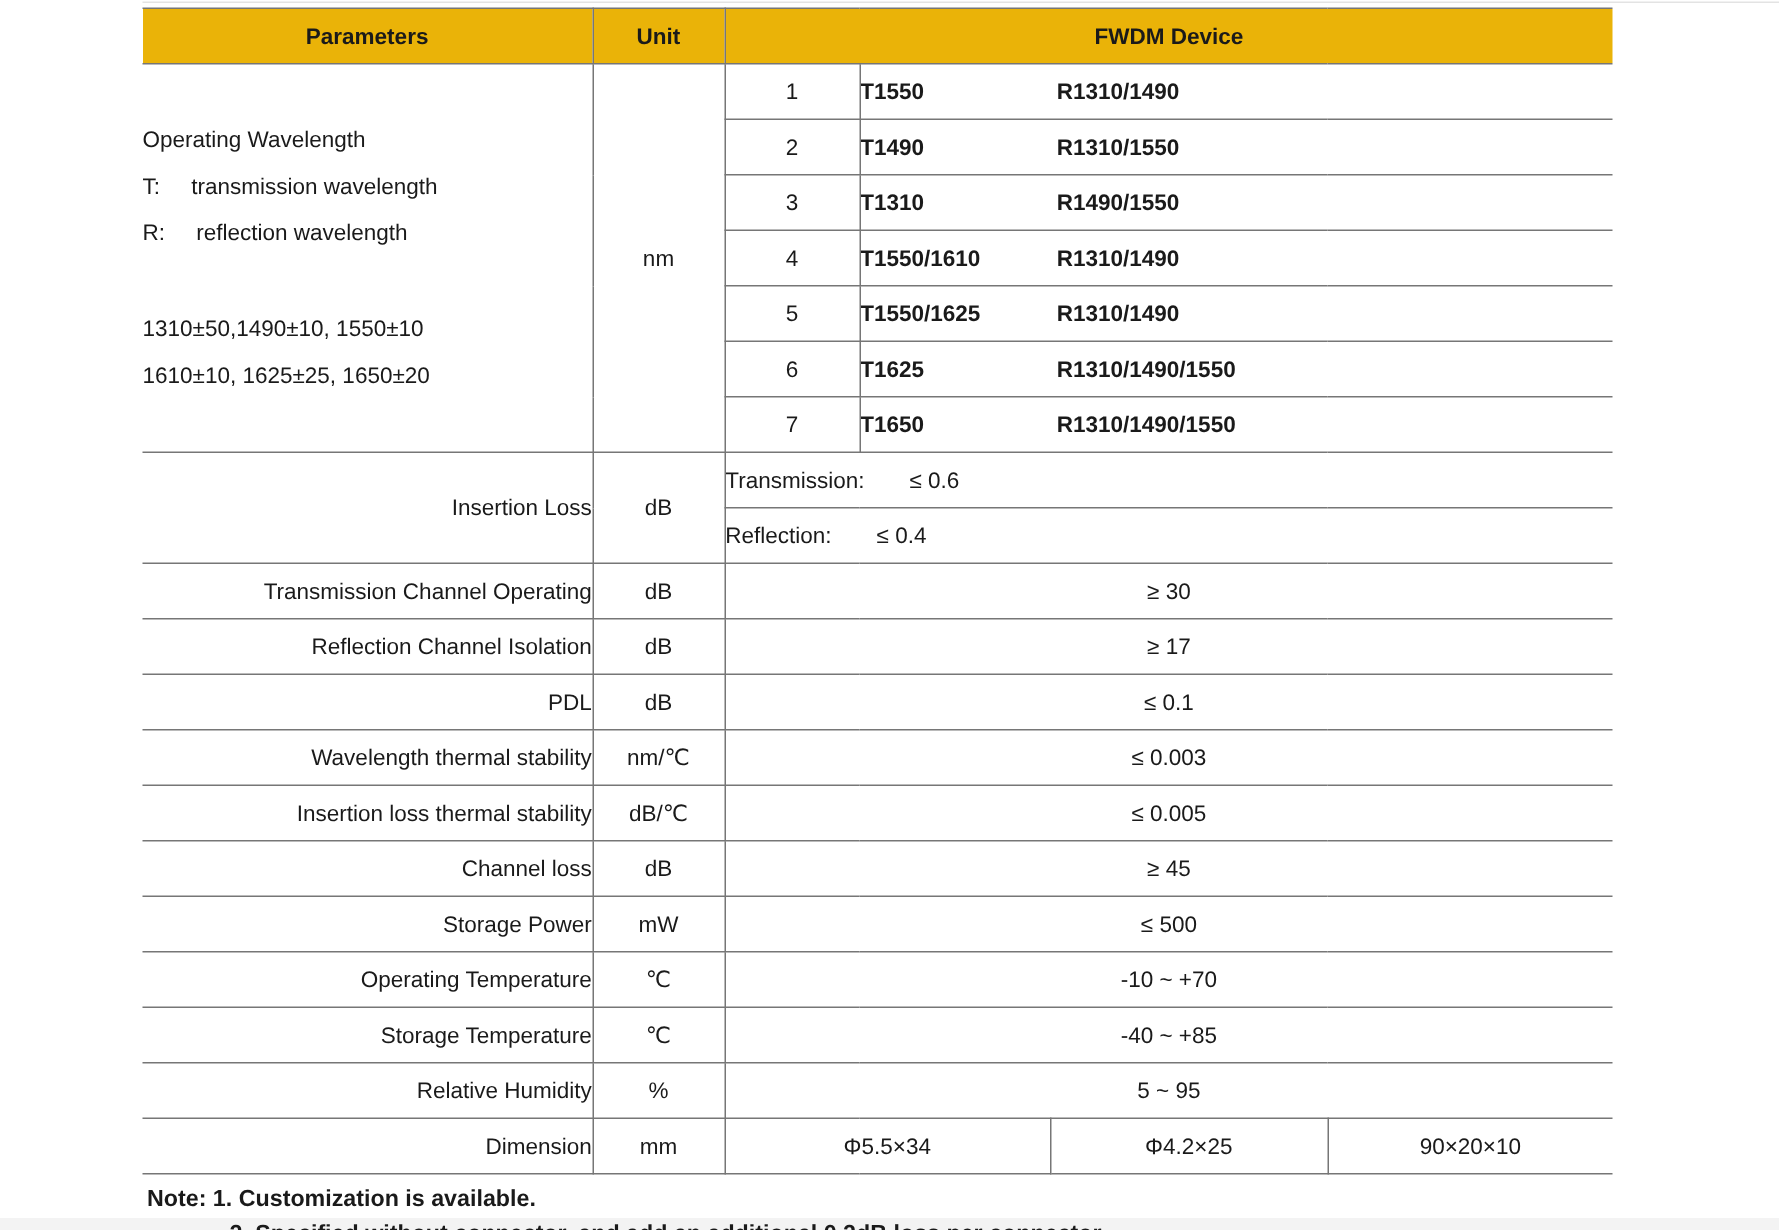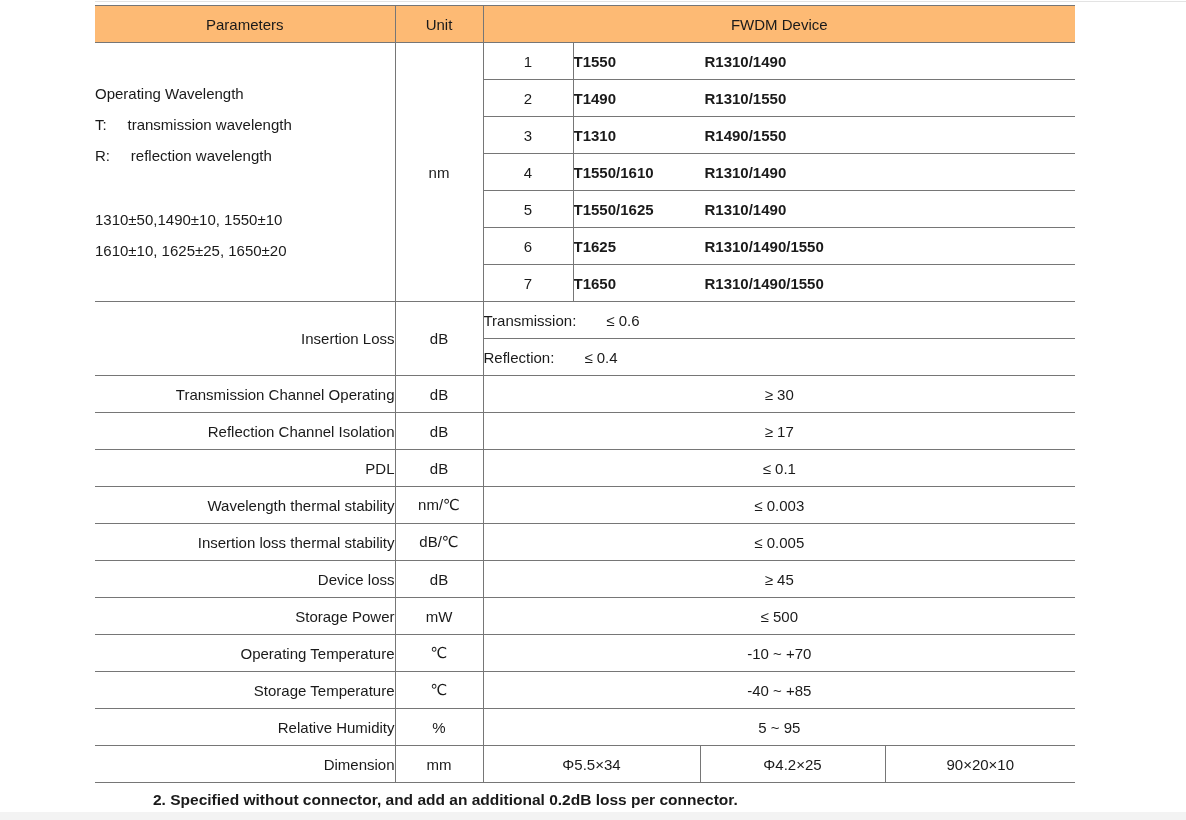--- a/index.html
+++ b/index.html
@@ -15,21 +15,21 @@
 
   table.spec{border-collapse:collapse;table-layout:fixed;width:980px;}
   table.spec td{
     border:1px solid #767676;
     padding:0;height:36px;vertical-align:middle;
     font-size:15px;color:#1a1a1a;overflow:hidden;
   }
   table.spec tr td:first-child{border-left:0;}
   table.spec tr td:last-child{border-right:0;}
 
-  td.hdr{background:#fdba74;font-weight:normal;text-align:center;}
+  td.hdr{background:#eab308;font-weight:bold;text-align:center;}
   td.plabel{padding-left:11px;text-align:right;}
   td.ucell{text-align:center;}
   td.num{text-align:center;}
   td.trcell{padding-left:11px;font-weight:bold;}
   .tval{display:inline-block;width:131px;}
   .rval{display:inline-block;}
   td.vcell{text-align:center;}
   .ilflex{display:flex;gap:30px;}
   td.wl{vertical-align:top;padding:30px 8px 0 11px;margin-top:16px;}
   .wl-line{line-height:31px;white-space:pre-wrap;}
@@ -153,21 +153,21 @@
       <td class="plabel">Wavelength thermal stability</td>
       <td class="ucell">nm/℃</td>
       <td class="vcell" colspan="4">≤ 0.003</td>
     </tr>
     <tr>
       <td class="plabel">Insertion loss thermal stability</td>
       <td class="ucell">dB/℃</td>
       <td class="vcell" colspan="4">≤ 0.005</td>
     </tr>
     <tr>
-      <td class="plabel">Device loss</td>
+      <td class="plabel">Channel loss</td>
       <td class="ucell">dB</td>
       <td class="vcell" colspan="4">≥ 45</td>
     </tr>
     <tr>
       <td class="plabel">Storage Power</td>
       <td class="ucell">mW</td>
       <td class="vcell" colspan="4">≤ 500</td>
     </tr>
     <tr>
       <td class="plabel">Operating Temperature</td>
@@ -189,15 +189,16 @@
       <td class="plabel">Dimension</td>
       <td class="ucell">mm</td>
       <td class="vcell" colspan="2">Φ5.5×34</td>
       <td class="vcell">Φ4.2×25</td>
       <td class="vcell">90×20×10</td>
     </tr>
   </tbody>
     </table>
 
   <div class="note">
+    <div class="note-l1">Note: 1. Customization is available.</div>
     <div class="note-l2">2. Specified without connector, and add an additional 0.2dB loss per connector.</div>
   </div>
 </div>
 
 </body></html>

